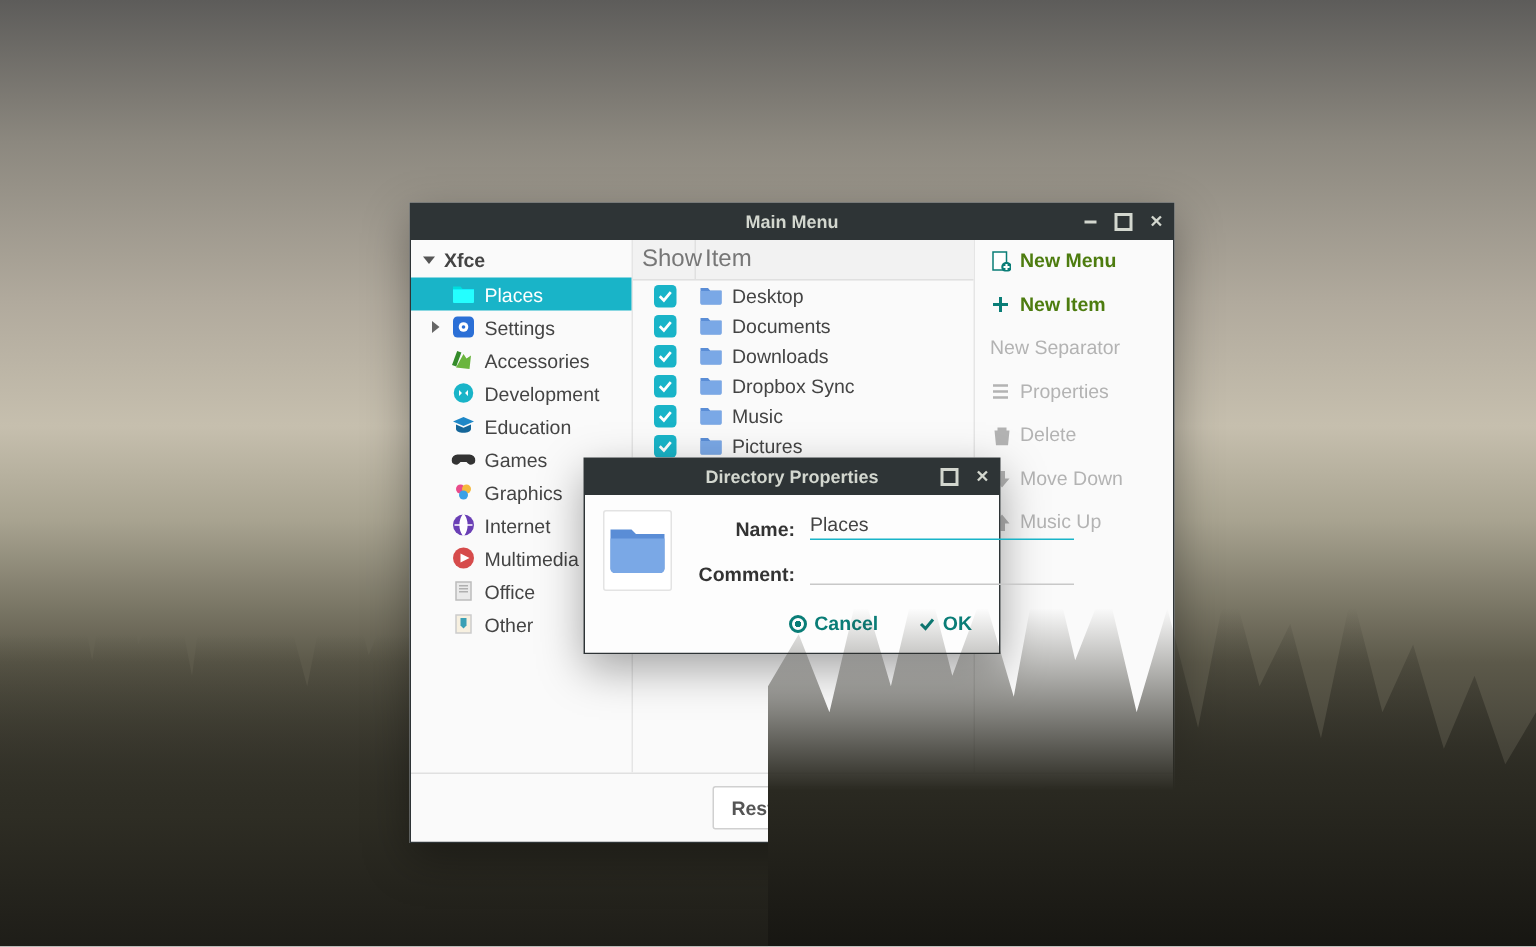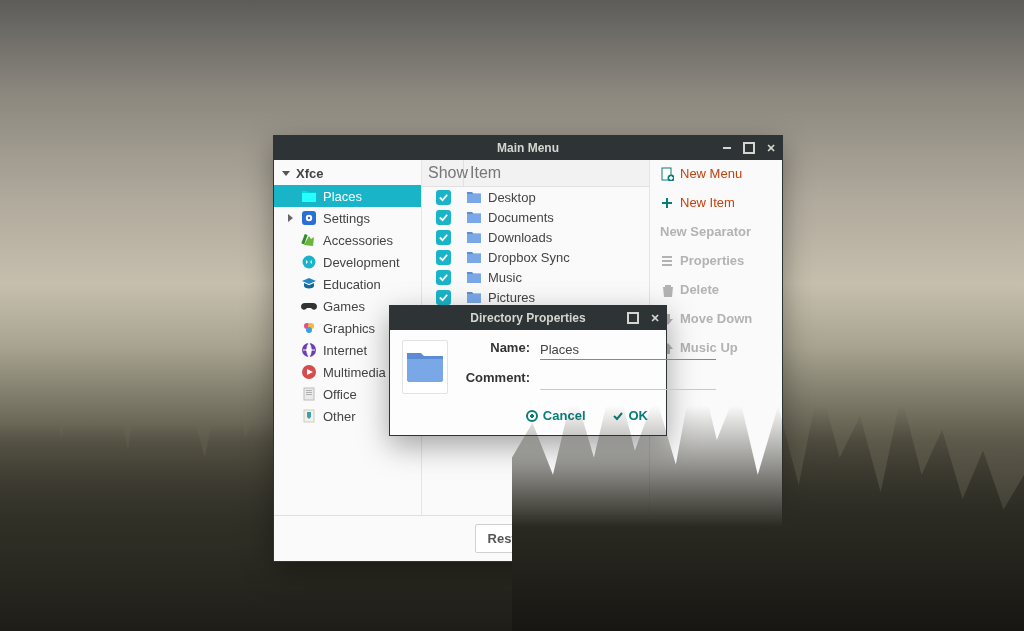--- a/index.html
+++ b/index.html
@@ -84,45 +84,45 @@
   .item-row { display:flex; align-items:center; height:20px; }
   .item-row .col-show { width:42px; display:flex; justify-content:center; }
   .item-row .col-item { flex:1; display:flex; align-items:center; gap:6px; padding-left:2px; color:#444; }
   .chk {
     width:15px;height:15px;border-radius:3px;background:#19b4c8;display:flex;align-items:center;justify-content:center;
   }
   .chk svg { width:11px;height:11px; }
   .folder-ic { width:16px;height:16px; }
 
   .mm-actions a {
-    display:flex; align-items:center; gap:6px; color:#c2410c; font-weight:400;
+    display:flex; align-items:center; gap:6px; color:#4d7c0f; font-weight:700;
     cursor:pointer; text-decoration:none; font-size:13px;
   }
-  .mm-actions a.disabled { color:#b3b3b3; cursor:default; font-weight:700;justify-content:flex-end; }
+  .mm-actions a.disabled { color:#b3b3b3; cursor:default; font-weight:400;justify-content:flex-end; }
 
   .mm-bottom {
     border-top:1px solid #e0e0e0; padding:8px; display:flex; justify-content:flex-end; gap:8px;
     background:#fafafa;
   }
   .btn {
     border:1px solid #d0d0d0; background:#fff; padding:6px 12px; border-radius:2px;
     font-weight:700; color:#555; cursor:pointer; display:flex; align-items:center; gap:6px;
   }
 
   
   #propdlg { left: 389px; top: 305px; width: 278px; }
   #propdlg .titlebar { justify-content:center; } 
   #propdlg .body { padding:10px 14px 12px 12px; background:#fdfdfd; }
   .prop-row { display:flex; gap:10px; }
   .prop-icon {
     width:54px;height:54px;border:1px solid #e3e3e3;border-radius:2px;
     display:flex;align-items:center;justify-content:center;background:#fff;
   }
   .prop-fields { flex:1; display:flex; flex-direction:column; gap:10px; }
-  .field { display:flex; align-items:flex-start; gap:10px; }
+  .field { display:flex; align-items:flex-end; gap:10px; }
   .field label { width:72px; text-align:right; color:#333; font-weight:700; }
   .field input {
     flex:1; border:none; border-bottom:1px solid #19b4c8; background:transparent;
     padding:2px 0; font-size:13px; color:#444; outline:none;
   }
   .field input.empty { border-bottom:1px solid #c8c8c8; }
   .prop-buttons { display:flex; justify-content:flex-end; gap:26px; padding:14px 4px 0 0; }
   .linkbtn { display:flex; align-items:center; gap:5px; font-weight:700; cursor:pointer; }
   .linkbtn.cancel { color:#0a7d77; }
   .linkbtn.ok     { color:#0a7d77; }

